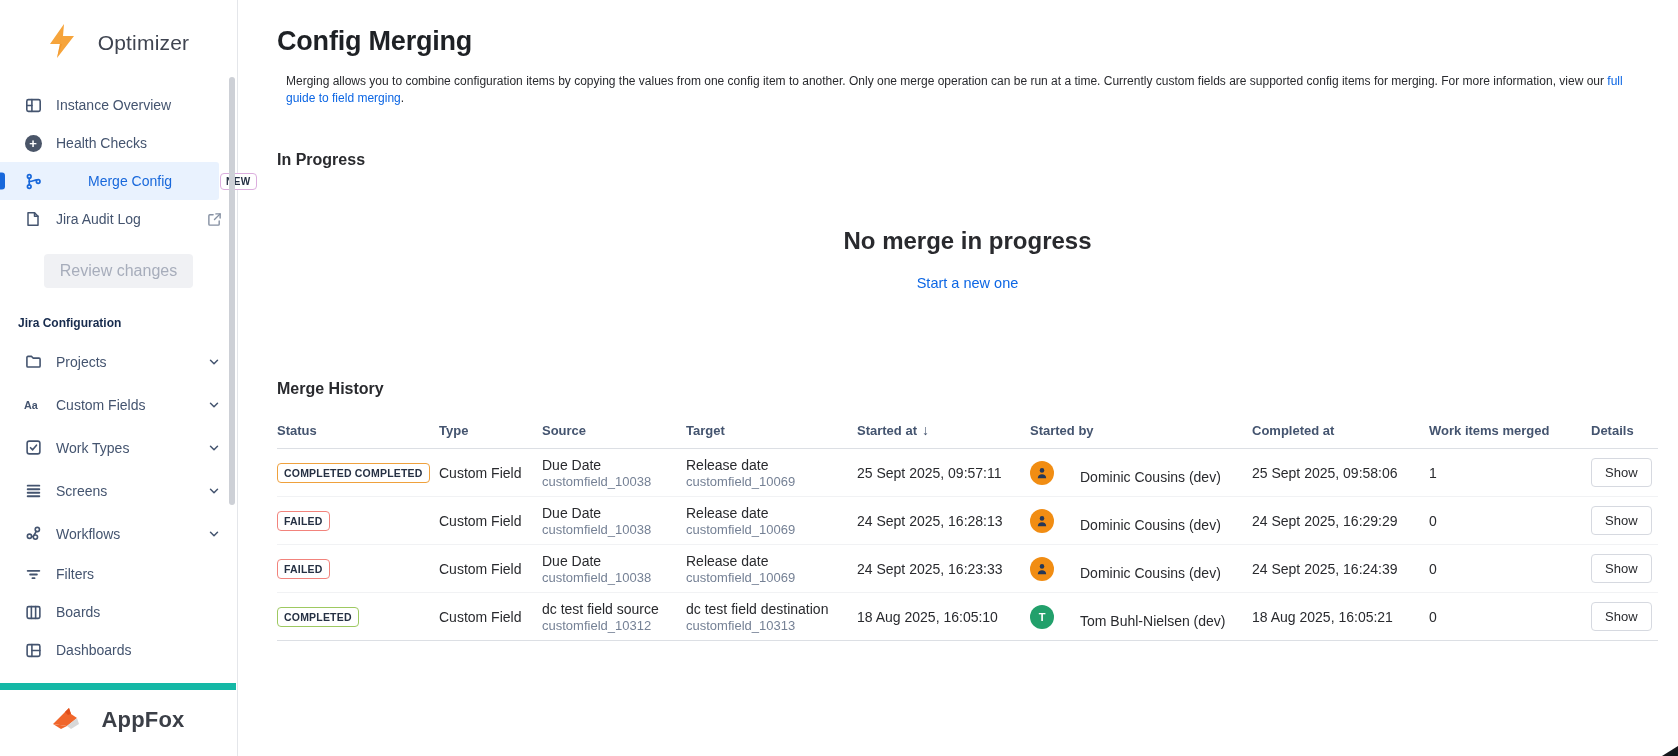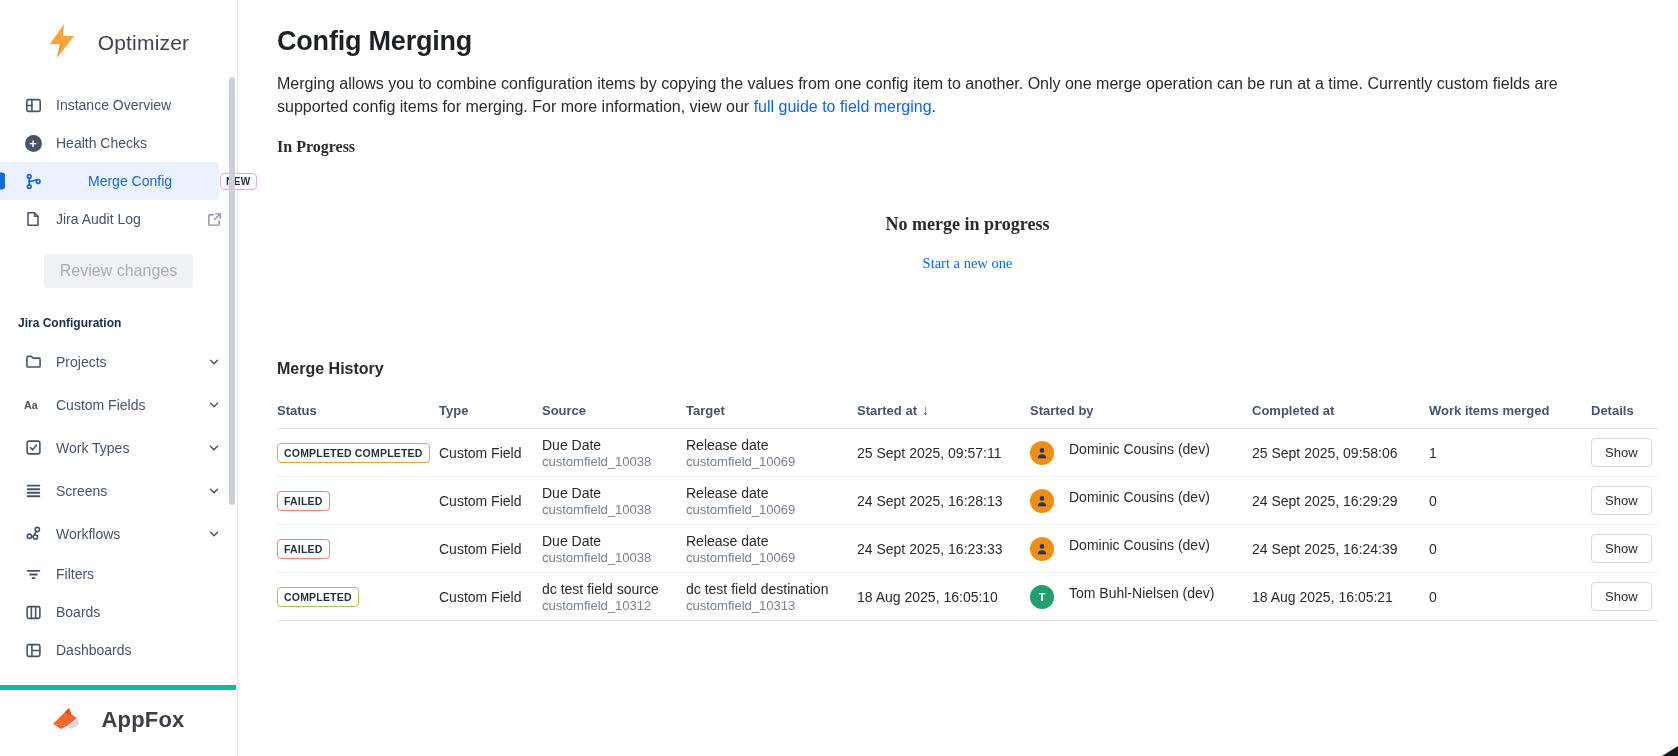--- a/index.html
+++ b/index.html
@@ -18,48 +18,48 @@
   .nav-item.active { background:#e9f2fe; margin-right:18px; border-radius:0 3px 3px 0;gap:46px; }
   .nav-item.active .nav-label { color:#1868db; }
   .active-pill { position:absolute; left:0; top:50%; transform:translateY(-50%); width:5px; height:17px; background:#1868db; border-radius:0 3px 3px 0; }
   .new-badge { margin-left:2px; font-size:10px; font-weight:700; letter-spacing:0.4px; color:#253043; border:1px solid #dcaede; border-radius:4px; padding:2px 5px; background:#fff; }
   .ext-icon { margin-left:auto; }
   .chev { margin-left:auto; }
   .hc-circle { width:17px; height:17px; border-radius:50%; background:#4a5568; color:#fff; font-size:13px; font-weight:700; display:flex; align-items:center; justify-content:center; line-height:1; }
   .review-btn { display:block; margin:16px auto 10px auto; background:#f0f1f4; color:#a7adbb; border:none; border-radius:4px; font-size:16px; padding:8px 16px; font-family:inherit; cursor:default; }
   .section-title { font-size:12px; font-weight:700; color:#172b4d; padding:18px 0 6px 18px; }
   .cfg-item { height:43px; }
-  .sidebar-footer { position:absolute; left:0; right:1px; bottom:0; background:#fff; border-top:5px solid #14b8a6; padding:16px 0 22px 0; display:flex; align-items:center; justify-content:center; gap:8px; }
+  .sidebar-footer { position:absolute; left:0; right:1px; bottom:0; background:#fff; border-top:7px solid #14b8a6; padding:16px 0 22px 0; display:flex; align-items:center; justify-content:center; gap:8px; }
   .footer-text { font-size:22px; font-weight:700; color:#3b3f47; letter-spacing:0.2px; }
   .scroll-thumb { position:absolute; right:2px; top:77px; width:6px; height:428px; border-radius:3px; background:#cdd0d6; }
 
   
   .main { flex:1 1 auto; padding:26px 20px 0 39px; position:relative; }
   h1.page-title { font-size:27px; font-weight:700; color:#1e2125; letter-spacing:-0.2px; margin-bottom:16px; }
-  .desc { font-size:16px; line-height:1.42; color:#292a2e; max-width:1345px; }
+  .desc { font-size:12px; line-height:1.42; color:#292a2e; max-width:1345px;margin-left:9px; }
   .desc a { color:#0c66e4; text-decoration:none; }
   .sec-title { font-size:16px; font-weight:700; color:#292a2e; }
-  .in-progress { margin-top:20px;font-family:Liberation Serif, serif; }
+  .in-progress { margin-top:44px; }
   .empty-state { text-align:center; margin-top:58px; }
-  .empty-title { font-size:18px; font-weight:700; color:#292a2e; }
+  .empty-title { font-size:24px; font-weight:700; color:#292a2e; }
   .empty-link { display:inline-block; margin-top:20px; font-size:14.5px; color:#0c66e4; text-decoration:none; }
   .history { margin-top:88px; }
   .history .sec-title { margin-bottom:24px; }
 
   .tbl { width:1381px; }
   .tbl-row { display:grid; grid-template-columns:162px 103px 144px 171px 173px 222px 177px 162px 1fr; align-items:center; }
   .tbl-head { border-bottom:1px solid #dcdfe4; padding-bottom:10px; }
   .tbl-head .th { font-size:13px; font-weight:700; color:#44546f; display:flex; align-items:center; gap:5px; }
   .sort-arrow { font-size:14px; color:#44546f; }
   .tbl-body .tbl-row { height:48px; border-bottom:1px solid #f1f2f4; }
   .tbl-body .tbl-row:last-child { border-bottom:1px solid #dcdfe4; }
   .cell { font-size:14px; color:#292a2e; padding-right:10px; }
   .badge { display:inline-block; border:1.5px solid #999; border-radius:4px; padding:3px 6px; font-size:10.5px; font-weight:700; letter-spacing:0.2px; color:#253043; background:#fff; white-space:nowrap; }
   .two-line .sub { font-size:13px; color:#758195; margin-top:1px; }
-  .byline { display:flex; align-items:flex-start; gap:15px; }
+  .byline { display:flex; align-items:flex-end; gap:26px; }
   .avatar { width:24px; height:24px; border-radius:50%; display:flex; align-items:center; justify-content:center; color:#fff; font-size:11px; font-weight:700; flex:0 0 auto; overflow:hidden; }
   .show-btn { font-family:inherit; font-size:13px; color:#292a2e; background:#fff; border:1px solid #d6d9e0; border-radius:4px; padding:6px 13px; cursor:pointer; }
 
   .corner-shape { position:absolute; right:0; bottom:0; width:0; height:0; border-left:16px solid transparent; border-bottom:10px solid #15181c; }
 </style>
 </head>
 <body>
 
 <div class="page">
 

